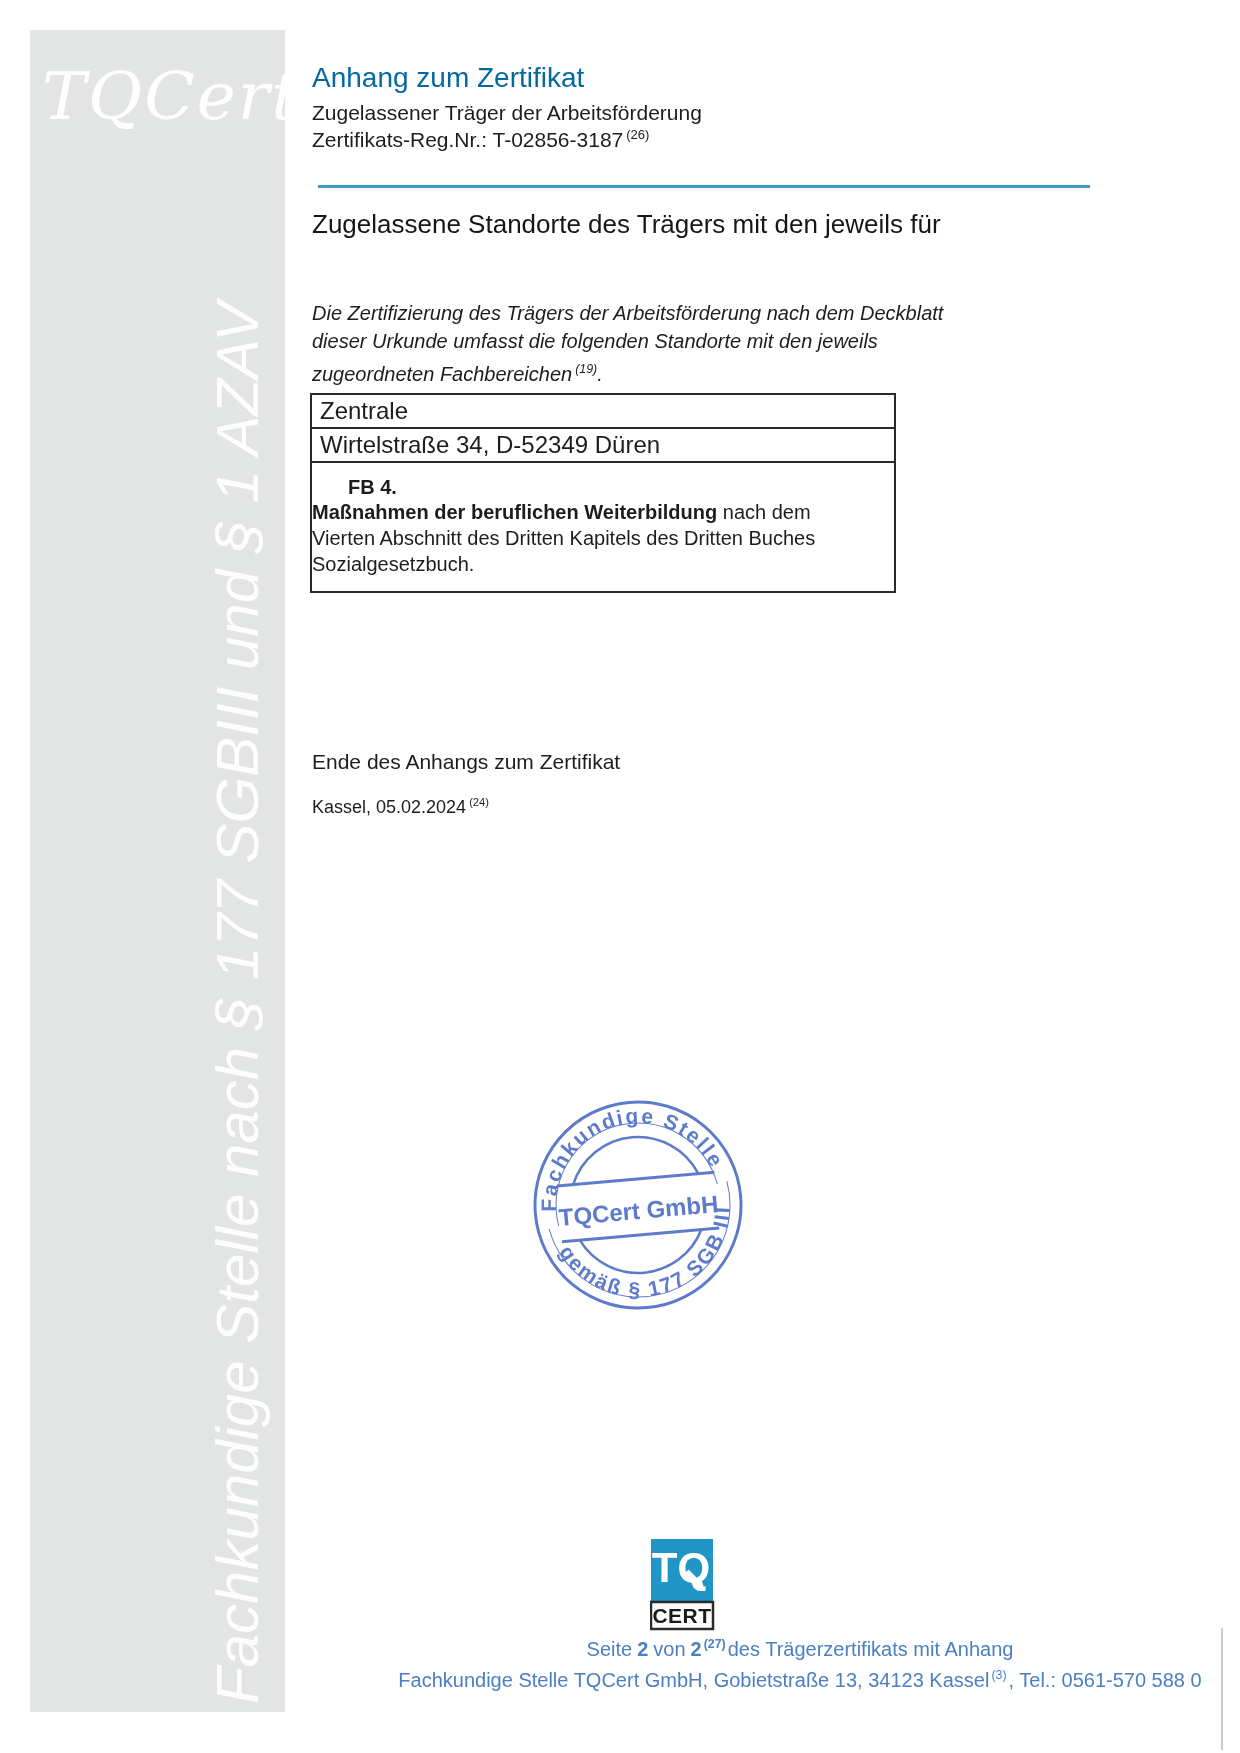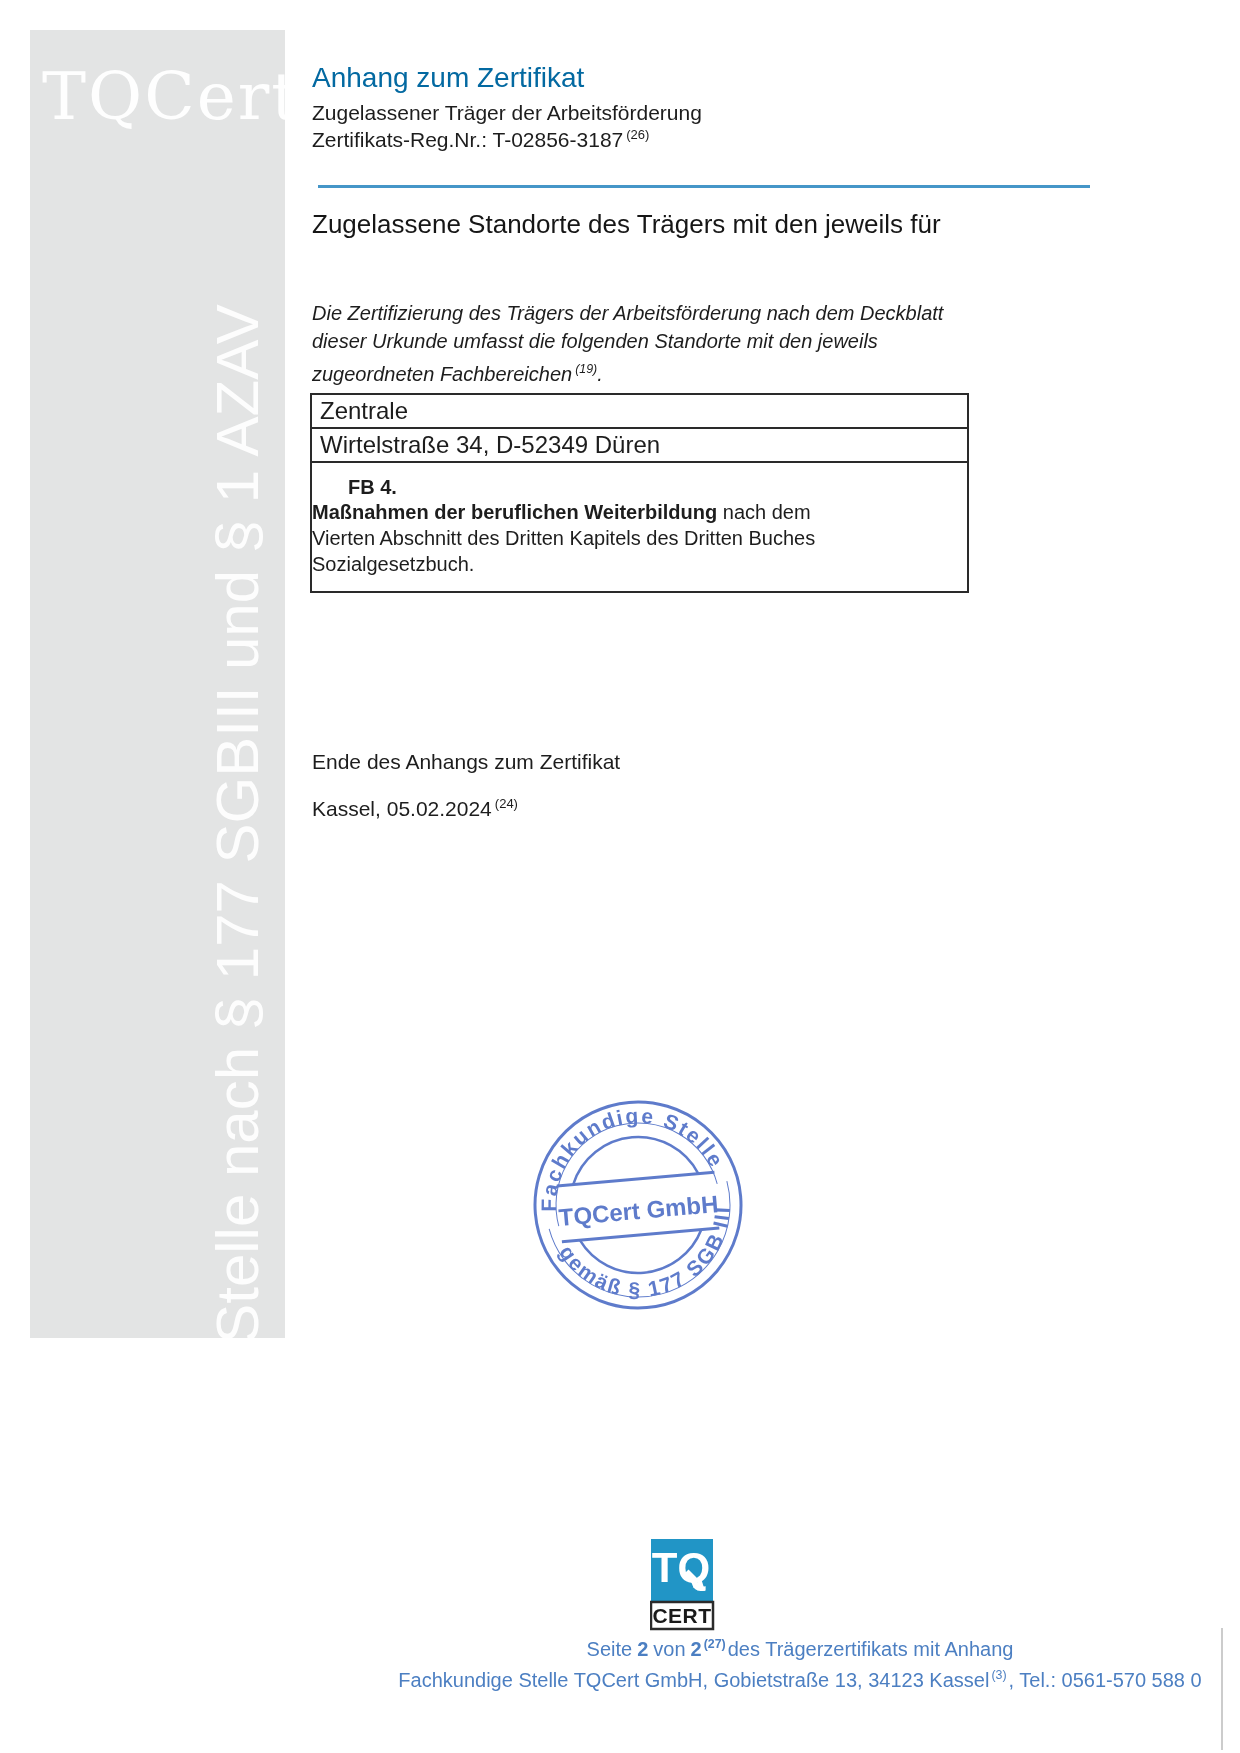--- a/index.html
+++ b/index.html
@@ -2,22 +2,23 @@
 <html><head>
 <meta charset="utf-8">
 <style>
   html,body { margin:0; padding:0; background:#ffffff; }
   .page {
     position:relative; width:1240px; height:1753px; background:#ffffff;
     font-family:"Liberation Sans", sans-serif; color:#1d1d1d; overflow:hidden;
   }
   
   .sidebar {
-    position:absolute; left:30px; top:30px; width:255px; height:1308px;
+    position:absolute; left:30px; top:30px; width:255px; height:1682px;
     background:#e3e4e4;
+    font-style:italic;
   }
   .brand {
     position:absolute; left:12px; top:28px;
     font-family:"DejaVu Serif", serif; font-size:66px; letter-spacing:2px;
     color:rgba(255,255,255,0.96); white-space:nowrap;
   }
   .vertical-text {
     position:absolute; left:172px; top:1674px;
     transform:rotate(-90deg); transform-origin:0 0;
     white-space:nowrap; font-size:60px; line-height:72px;
@@ -29,35 +30,35 @@
   .h-reg   { position:absolute; left:312px; top:127px; font-size:21px; }
   sup.s { font-size:0.62em; vertical-align:super; margin-left:3px; }
   .rule {
     position:absolute; left:318px; top:185px; width:772px; height:3px;
     background:#4596c8;
   }
   
   .sec-heading { position:absolute; left:312px; top:207px; font-size:26px; line-height:35px; color:#161616; }
   .sec-intro   { position:absolute; left:312px; top:299px; font-size:20px; line-height:28px;font-style:italic; }
   
-  .loc-table { position:absolute; left:310px; top:393px; width:659px; }
+  .loc-table { position:absolute; left:310px; top:393px; width:586px; }
   .loc-row1, .loc-row2 {
     border:2px solid #2a2a2a; padding:2px 8px; font-size:24px; background:transparent;
   }
   .loc-row2 { margin-top:-2px; }
   .loc-row3 {
     border:2px solid #2a2a2a; margin-top:-2px; padding:13px 0 14px 0;
     display:flex; align-items:flex-start;flex-direction:column;
   }
   .fb-label { font-weight:bold; font-size:20px; margin-left:36px; width:58px; flex:0 0 auto; }
   .fb-text  { font-size:20px; line-height:26px; width:560px; margin:0; }
   .fb-text b { font-weight:bold; }
   
   .end-note   { position:absolute; left:312px; top:750px; font-size:21px; }
-  .place-date { position:absolute; left:312px; top:796px; font-size:21px;text-align:center; }
+  .place-date { position:absolute; left:312px; top:796px; font-size:18px;text-align:center; }
   
   .stamp { position:absolute; left:518px; top:1085px; opacity:0.85; }
   
   .logo { position:absolute; left:650px; top:1538px; }
   
   .footer {
     position:absolute; left:285px; top:1631px; width:1030px;
     text-align:center; color:#4c7fc2; font-size:20px; line-height:26px;
   }
   .footer .b { font-weight:bold; }

